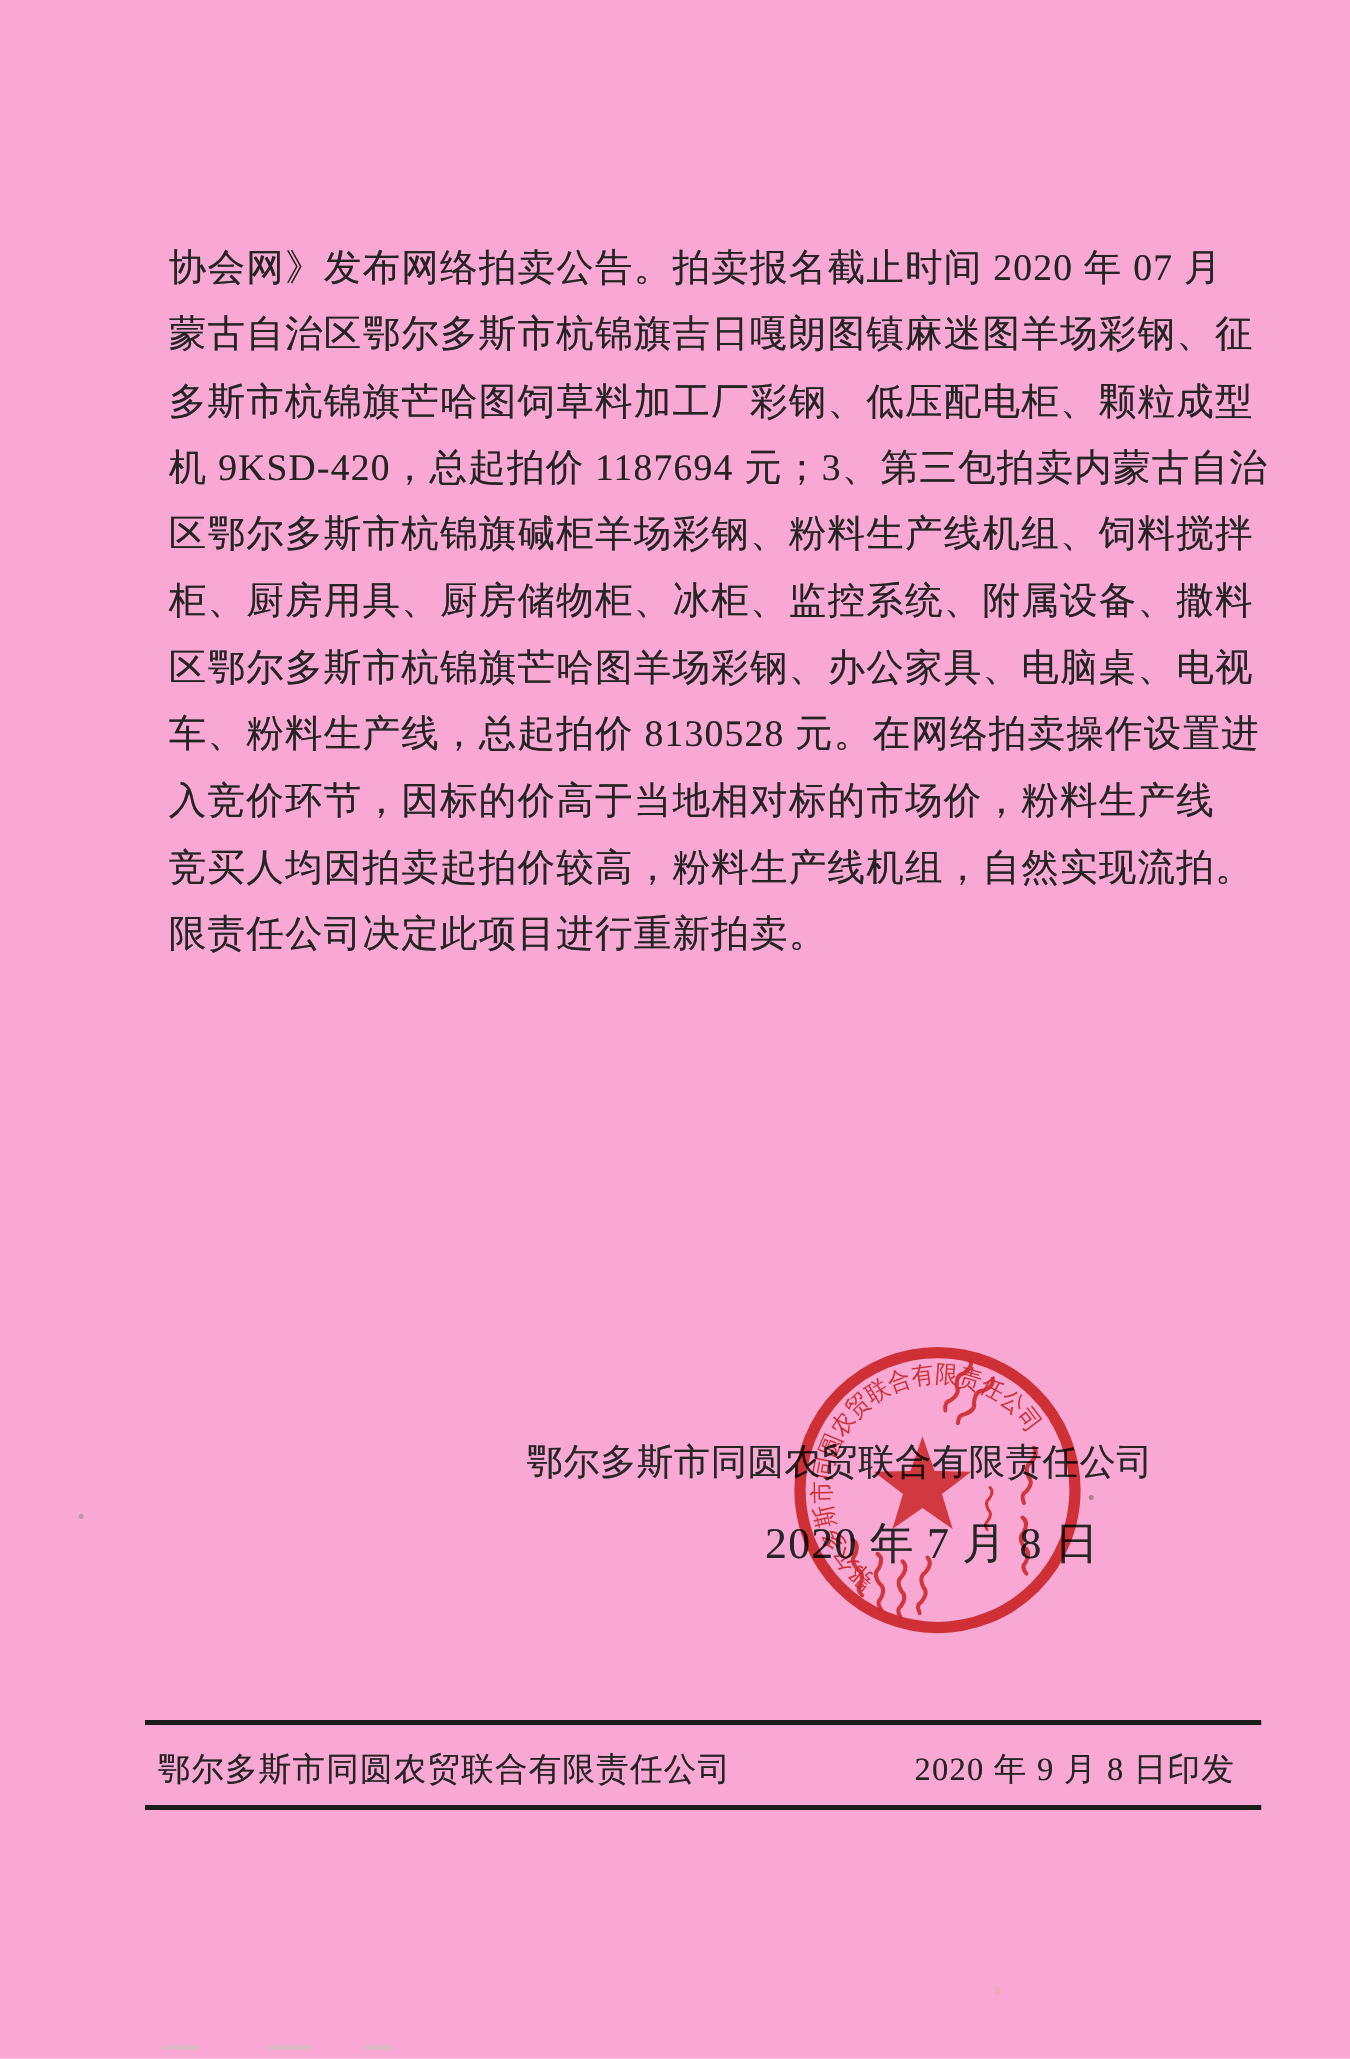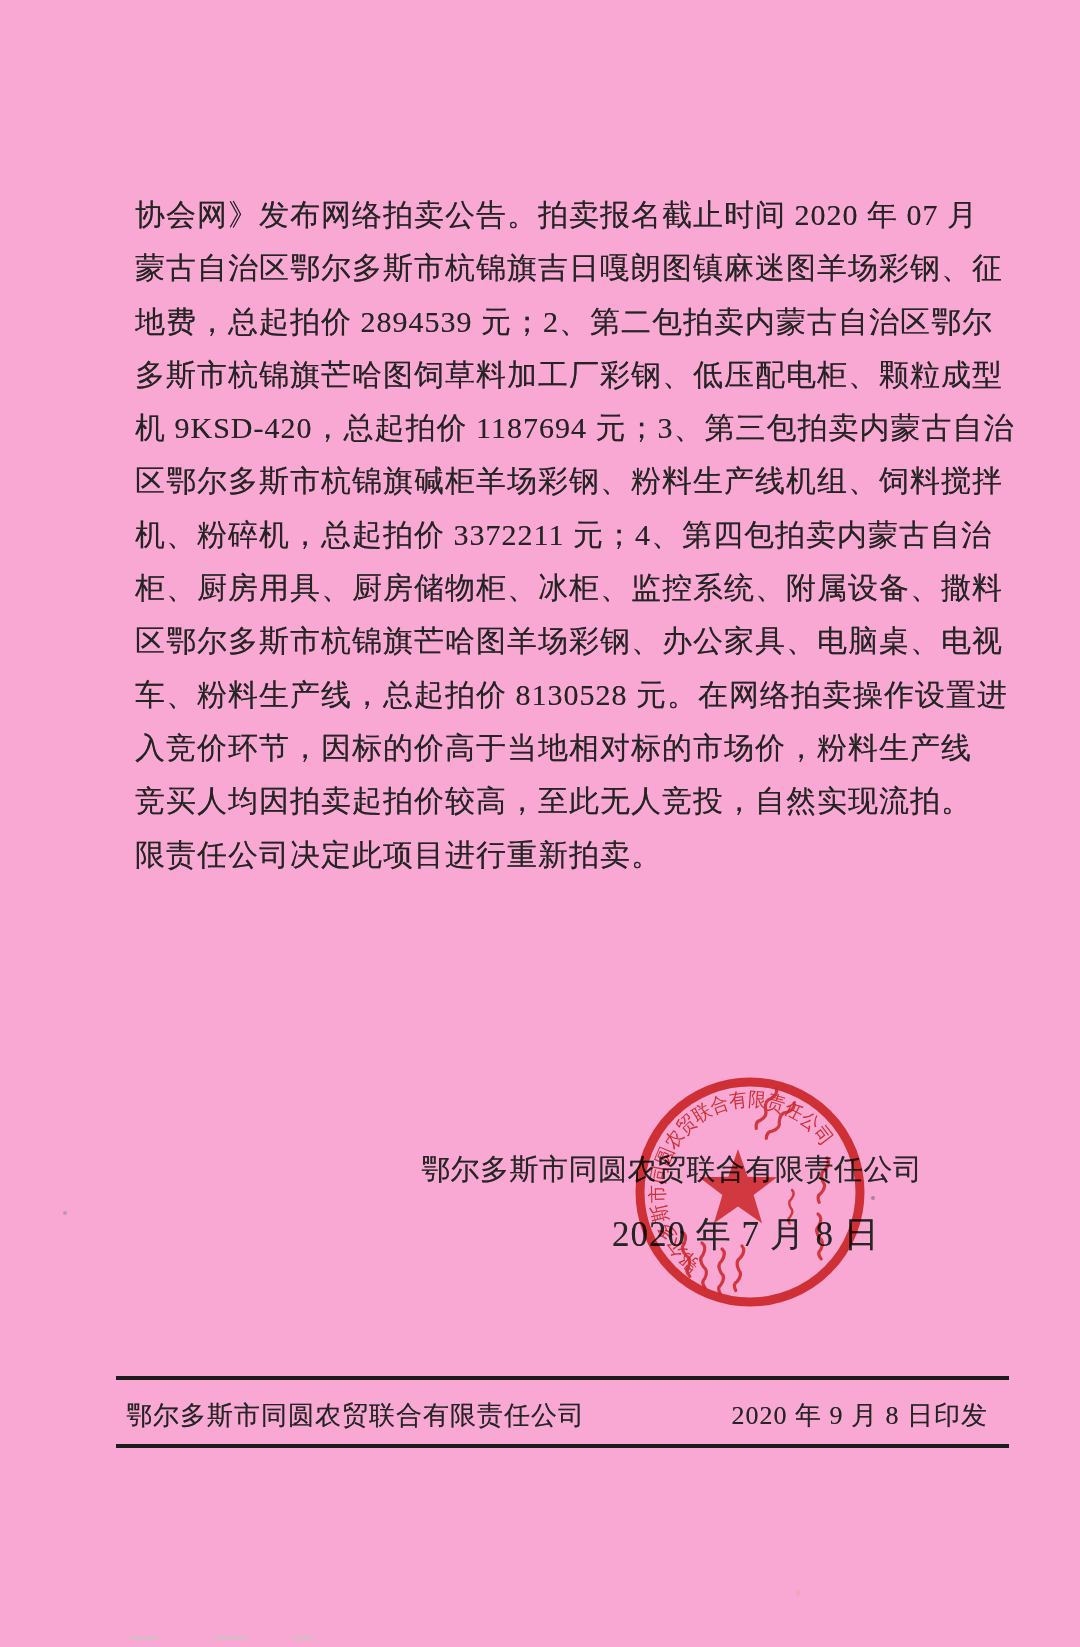--- a/index.html
+++ b/index.html
@@ -54,30 +54,28 @@
   .smudge-3 { left:292px; width:22px; }
 </style>
 </head>
 <body>
 
 <div class="page">
 
   <div class="body-text">
     <div class="line">协会网》发布网络拍卖公告。拍卖报名截止时间 2020 年 07 月</div>
     <div class="line">蒙古自治区鄂尔多斯市杭锦旗吉日嘎朗图镇麻迷图羊场彩钢、征</div>
-    <div class="line">地费，总起拍价 2894539 元；2、第二包拍卖内蒙古自治区鄂尔</div>
     <div class="line">多斯市杭锦旗芒哈图饲草料加工厂彩钢、低压配电柜、颗粒成型</div>
     <div class="line">机 9KSD-420，总起拍价 1187694 元；3、第三包拍卖内蒙古自治</div>
     <div class="line">区鄂尔多斯市杭锦旗碱柜羊场彩钢、粉料生产线机组、饲料搅拌</div>
-    <div class="line">机、粉碎机，总起拍价 3372211 元；4、第四包拍卖内蒙古自治</div>
     <div class="line">柜、厨房用具、厨房储物柜、冰柜、监控系统、附属设备、撒料</div>
     <div class="line">区鄂尔多斯市杭锦旗芒哈图羊场彩钢、办公家具、电脑桌、电视</div>
     <div class="line">车、粉料生产线，总起拍价 8130528 元。在网络拍卖操作设置进</div>
     <div class="line">入竞价环节，因标的价高于当地相对标的市场价，粉料生产线</div>
-    <div class="line">竞买人均因拍卖起拍价较高，至此无人竞投，自然实现流拍。</div>
+    <div class="line">竞买人均因拍卖起拍价较高，粉料生产线机组，自然实现流拍。</div>
     <div class="line">限责任公司决定此项目进行重新拍卖。</div>
   </div>
 
   <div class="signature-company">鄂尔多斯市同圆农贸联合有限责任公司</div>
   <div class="signature-date">2020 年 7 月 8 日</div>
 
   <svg class="seal" viewBox="0 0 240 240" aria-hidden="true">
     <defs>
       <path id="sealArc" d="M 70.7 190.4 A 86 86 0 1 1 194.5 77" fill="none"></path>
       <path id="mg" d="M0 0 q5 4 0 12 q-5 4 0 12 q5 4 0 12 q-4 3 0 9" fill="none" stroke="#ce3127" stroke-width="3.2" stroke-linecap="round"></path>

